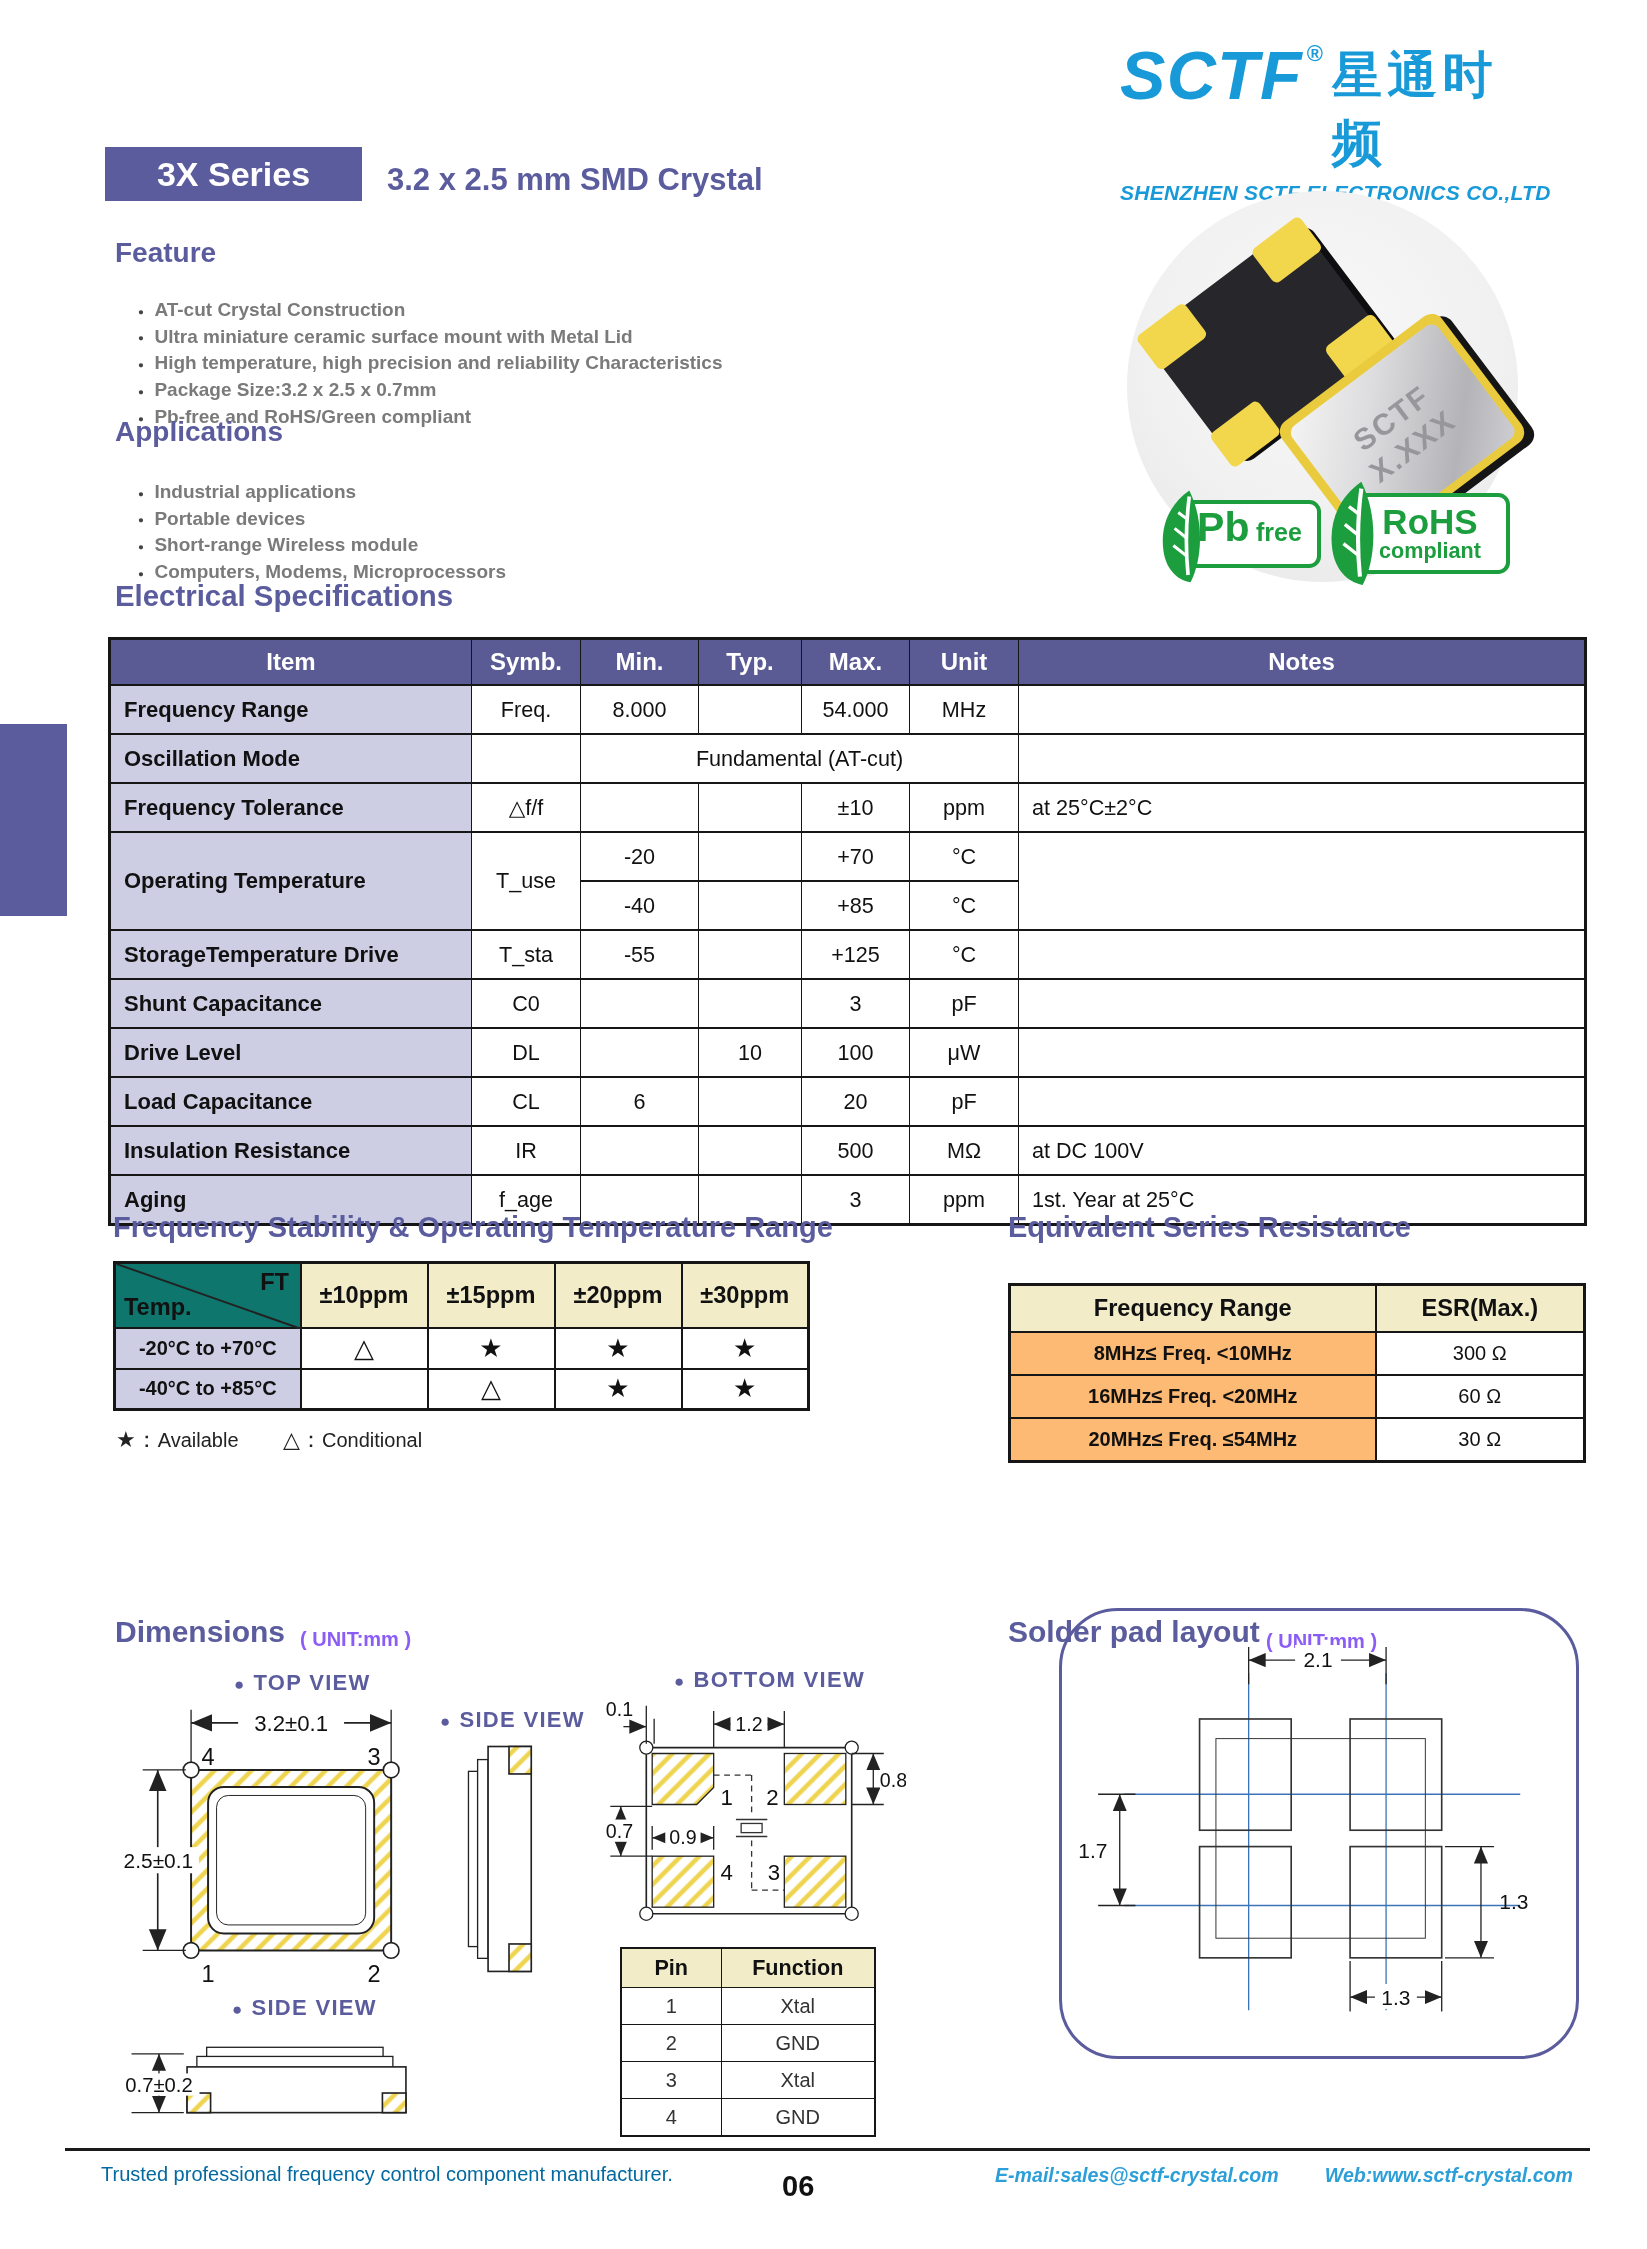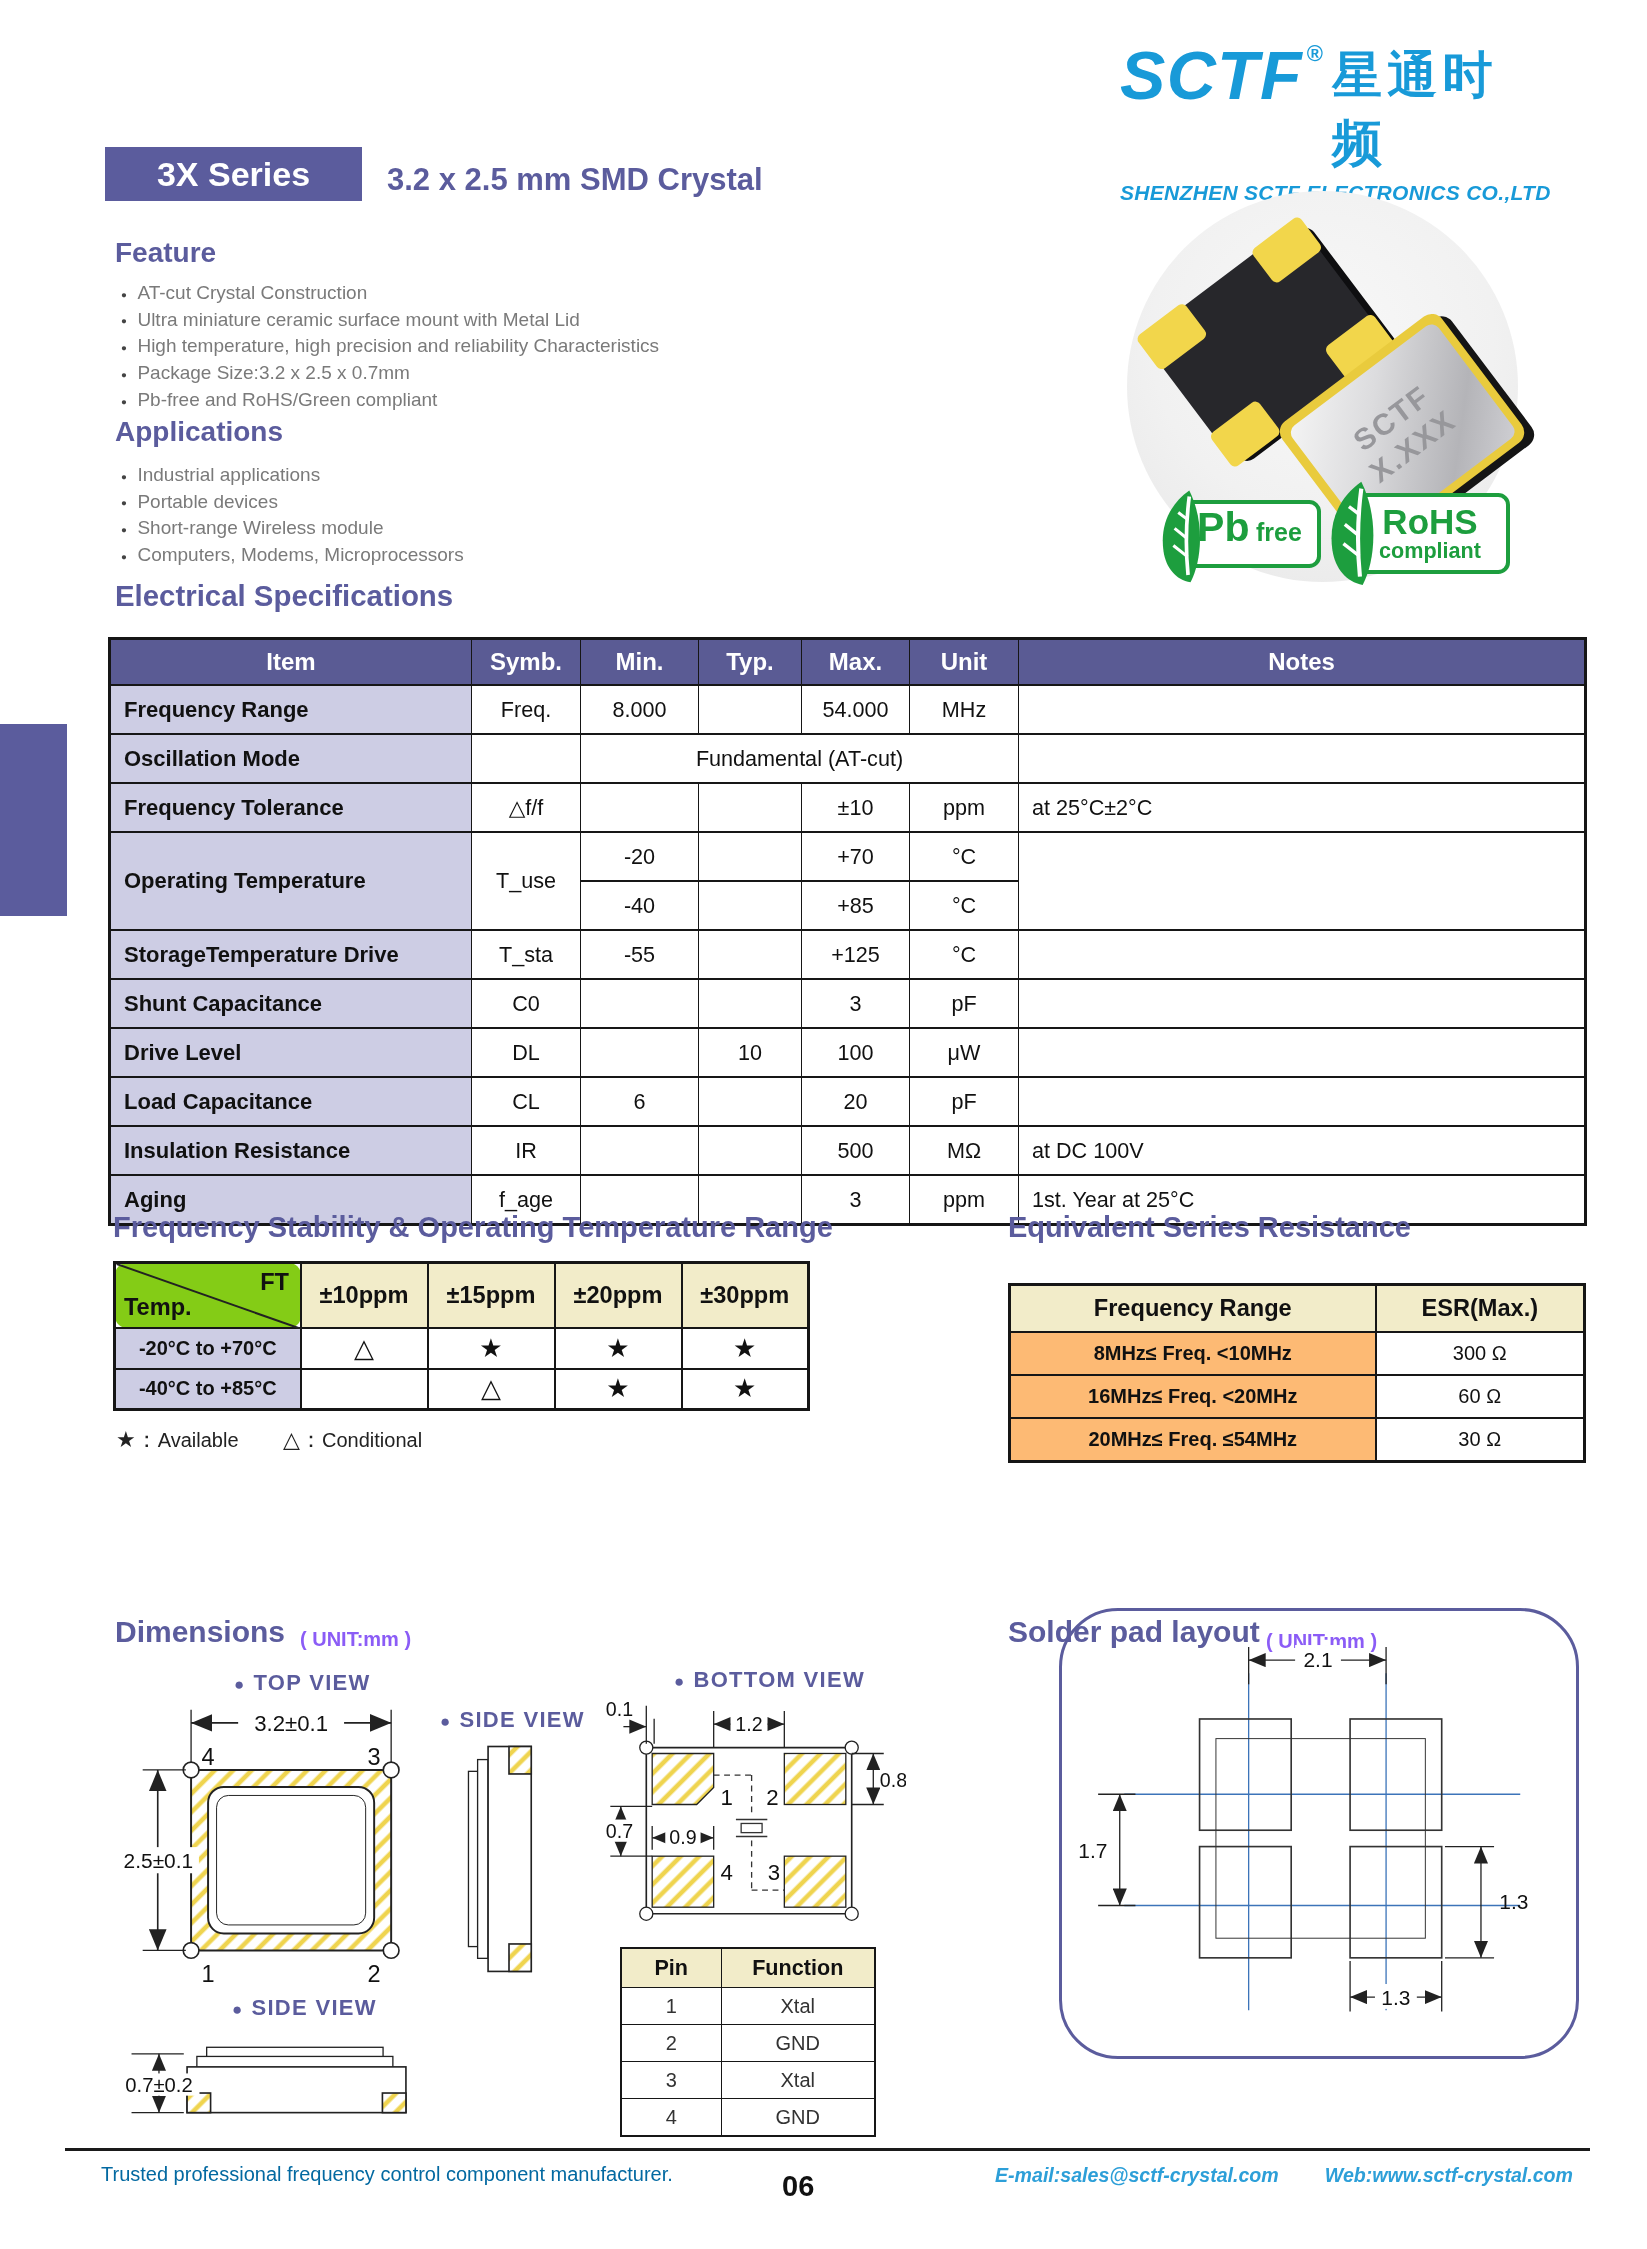--- a/index.html
+++ b/index.html
@@ -1,21 +1,21 @@
 <!DOCTYPE html>
 <html style="font-size:10.5px"><head>
 <meta charset="utf-8">
 <style>
   html,body{margin:0;padding:0;background:#fff;}
   .page{position:relative;width:1647px;height:2250px;background:#ffffff;overflow:hidden;
         font-family:"Liberation Sans","DejaVu Sans",sans-serif;color:#111;}
   .abs{position:absolute;}
   .sec-h{font-weight:bold;color:#5B5C9D;}
   
-  .blist{list-style:none;margin:0;padding:0;}
+  .blist{list-style:none;margin:17px;padding:0;font-weight:bold;}
   .blist li{font-size:19px;line-height:25px;color:#7a7a7a;}
   .blist .dot{color:#444;font-size:9.8px;vertical-align:1.3px;margin-right:10.5px;}
   
   .logo-line1{display:flex;align-items:flex-start;color:#189AD8;}
   .logo-sctf{font-size:68px;font-weight:bold;font-style:italic;letter-spacing:1.3px;line-height:68px;}
   .logo-reg{font-size:22px;font-weight:bold;margin:0 9.2px 0 3.9px;line-height:26px;}
   .logo-cn{font-size:50px;font-weight:bold;line-height:68px;letter-spacing:5.2px;}
   .logo-co{font-size:21px;font-weight:bold;font-style:italic;color:#189AD8;letter-spacing:0.3px;margin-top:3.9px;}
   
   .series-badge{background:#5B5C9D;color:#fff;display:flex;align-items:center;justify-content:center;
@@ -50,21 +50,21 @@
   .esrtab .val{font-size:20px;}
   .pintab{width:255px;border:2.6px solid #161616;}
   .pintab td{border:1.6px solid #161616;text-align:center;font-size:20px;}
   .pintab .hd{background:#F2ECC9;font-weight:bold;font-size:21.6px;height:36px;}
   .pintab .c{height:34px;color:#333;}
   
   .viewlab{color:#5B5C9D;font-weight:bold;font-size:22px;letter-spacing:1.3px;}
   .viewlab .dot{font-size:17px;margin-right:7.9px;}
   .unitlab{font-size:20px;font-weight:bold;color:#8b5cf6;}
   
-  .diag{position:relative;background:#84cc16;border-radius:12px;}
+  .diag{position:relative;background:#0f766e;}
   .diag .ft{position:absolute;top:5.2px;right:10.5px;font-size:23.6px;font-weight:bold;}
   .diag .tmp{position:absolute;bottom:5.2px;left:7.9px;font-size:23.6px;font-weight:bold;}
   .legend{font-size:20px;color:#222;}
   
   .solderbox{border:3.3px solid #5B5C9D;border-radius:59px;}
   .footer-line{background:#1a1a1a;}
   .f-left{font-size:20px;color:#0369a1;}
   .f-page{font-size:29px;color:#111;font-weight:bold;}
   .f-right{font-size:19.6px;color:#2D9FD8;font-style:italic;font-weight:bold;display:flex;gap:46px;}
   svg text{font-family:"Liberation Sans","DejaVu Sans",sans-serif;}

